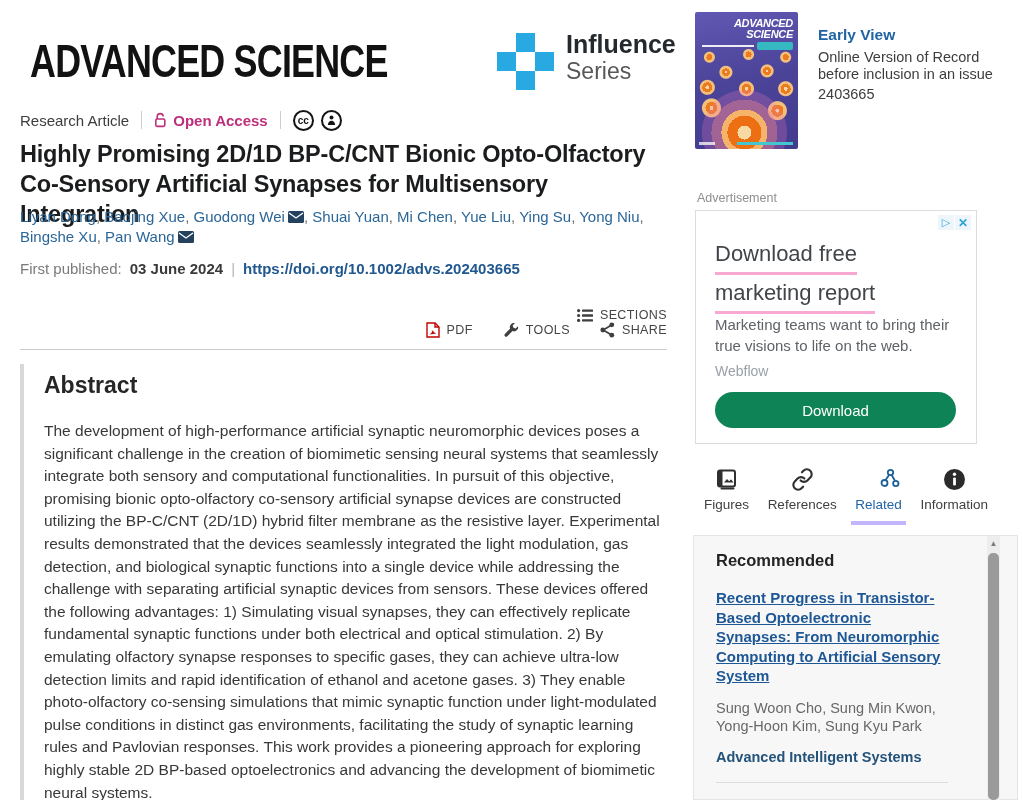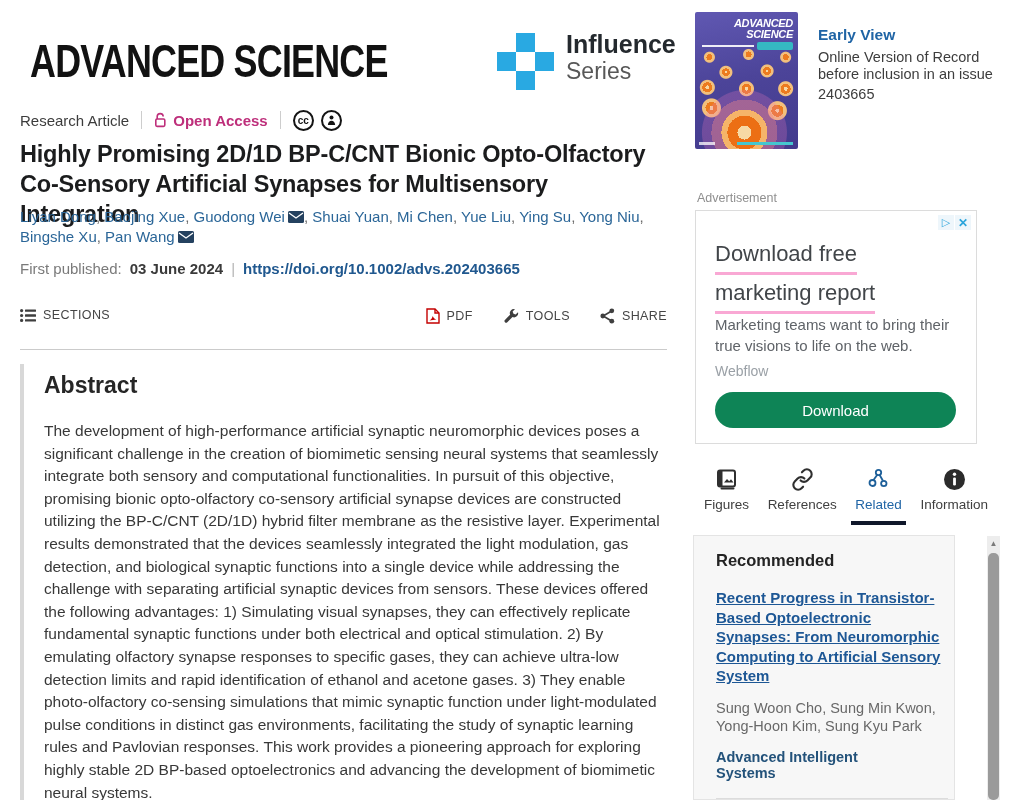--- a/index.html
+++ b/index.html
@@ -27,21 +27,21 @@
   .author{color:#2b6698;white-space:nowrap;}
   .author-sep{color:#6b6b6b;}
   .env{display:inline-block;vertical-align:-1px;margin-left:3px;}
 
   .pub-row{left:20px;top:260px;display:flex;align-items:center;gap:8px;font-size:15px;}
   .pub-label{color:#7a7a7a;}
   .pub-date{color:#3a3a3a;font-weight:600;}
   .pub-pipe{color:#b5b5b5;}
   .doi-link{color:#20588f;font-weight:700;}
 
-  .toolbar{left:20px;top:308px;width:647px;display:flex;justify-content:space-between;align-items:flex-start;height:30px;}
+  .toolbar{left:20px;top:308px;width:647px;display:flex;justify-content:space-between;align-items:flex-end;height:30px;flex-direction:column;}
   .tb-item{display:flex;align-items:center;gap:7px;font-size:12.5px;letter-spacing:.4px;color:#454545;cursor:pointer;}
   .tb-right{display:flex;align-items:center;gap:30px;}
   .hdiv{left:20px;top:349px;width:647px;height:1px;background:#cbcbcb;}
 
   .abstract-wrap{left:20px;top:364px;width:647px;height:436px;border-left:4px solid #d8d8d8;box-sizing:border-box;padding-left:20px;overflow:hidden;}
   .abstract-h{margin:8px 0 0 0;font-size:23px;font-weight:600;color:#262626;}
   .abstract-p{margin:21px 0 0 0;width:623px;font-size:15.5px;line-height:22.6px;color:#383838;}
 
   
   .cover{left:695px;top:12px;width:103px;height:137px;border-radius:2px;overflow:hidden;cursor:pointer;
@@ -75,24 +75,24 @@
   .ad-close{right:5px;font-size:12px;font-weight:700;}
   .ad-h{position:absolute;left:19px;top:28px;font-size:22px;line-height:30px;font-weight:500;color:#414549;cursor:pointer;}
   .ad-h .u{display:inline-block;border-bottom:3px solid #f9a8d4;padding-bottom:3px;margin-bottom:3px;}
   .ad-body{position:absolute;left:19px;top:103px;width:252px;font-size:15px;line-height:21px;color:#5f6368;}
   .ad-brand{position:absolute;left:19px;top:152px;font-size:14px;color:#9aa0a6;}
   .ad-btn{position:absolute;left:19px;top:181px;width:241px;height:36px;border-radius:18px;background:#0e8456;color:#fff;font-size:15px;display:flex;align-items:center;justify-content:center;cursor:pointer;border:none;text-align:right;}
 
   .tabs{left:700px;top:468px;width:292px;display:flex;justify-content:space-between;}
   .tab{display:flex;flex-direction:column;align-items:center;gap:6px;padding:0 4px 9px 4px;cursor:pointer;}
   .tab .lbl{font-size:13.5px;color:#404040;}
-  .tab.active{border-bottom:4px solid #0f172a;}
+  .tab.active{border-bottom:4px solid #c4b5fd;align-items:flex-end;}
   .tab.active .lbl{color:#1f64a5;}
 
-  .reco{left:693px;top:535px;width:262px;height:265px;background:#f7f7f7;border:1px solid #e4e4e4;box-sizing:border-box;padding:15px 44px 0 22px;overflow:hidden;}
+  .reco{left:693px;top:535px;width:325px;height:265px;background:#f7f7f7;border:1px solid #e4e4e4;box-sizing:border-box;padding:15px 44px 0 22px;overflow:hidden;}
   .reco-h{font-size:16.5px;font-weight:700;color:#232323;margin:0;}
   .reco-title{margin-top:18px;font-size:15px;line-height:19.5px;font-weight:700;color:#1d5795;text-decoration:underline;cursor:pointer;width:232px;}
   .reco-authors{margin-top:13px;font-size:14.5px;line-height:18px;color:#686868;width:230px;}
   .reco-journal{margin-top:14px;font-size:14.5px;font-weight:700;color:#23527a;}
   .reco-div{margin-top:17px;height:1px;background:#dcdcdc;width:232px;}
 
   .sb-track{left:987px;top:536px;width:13px;height:264px;background:#ededed;}
   .sb-arrow{position:absolute;left:0;top:1px;width:13px;height:13px;color:#7a7a7a;font-size:8px;line-height:13px;text-align:center;cursor:pointer;}
   .sb-thumb{position:absolute;left:1px;top:17px;width:11px;height:247px;background:#9a9a9a;border-radius:5px;cursor:pointer;}
 

